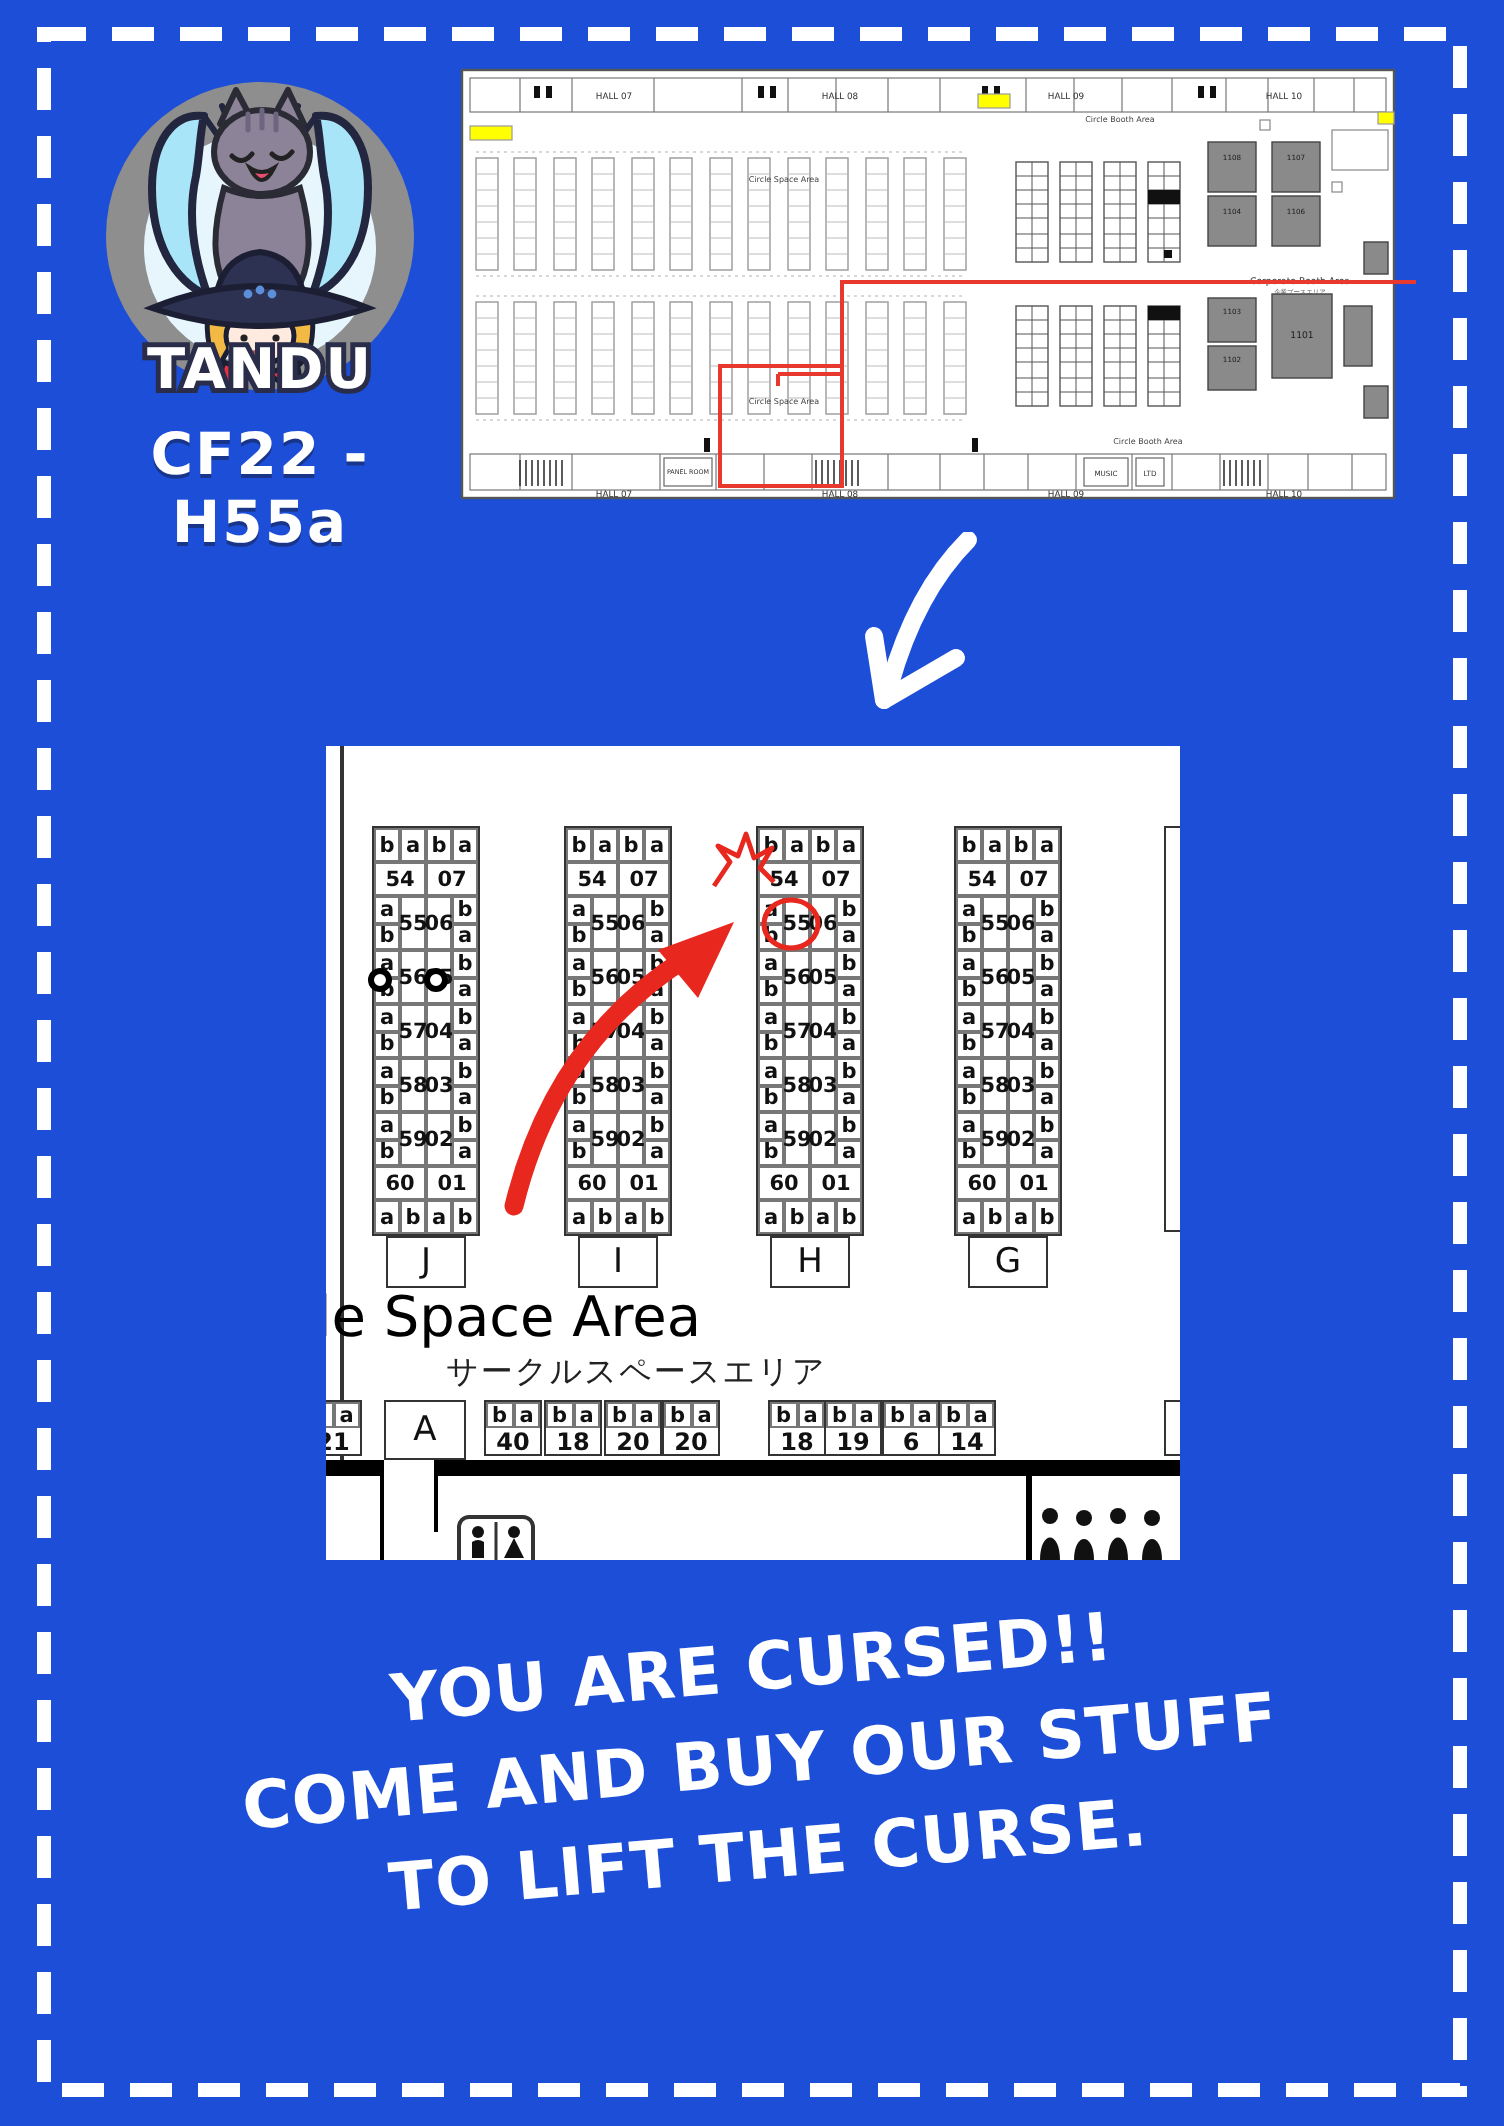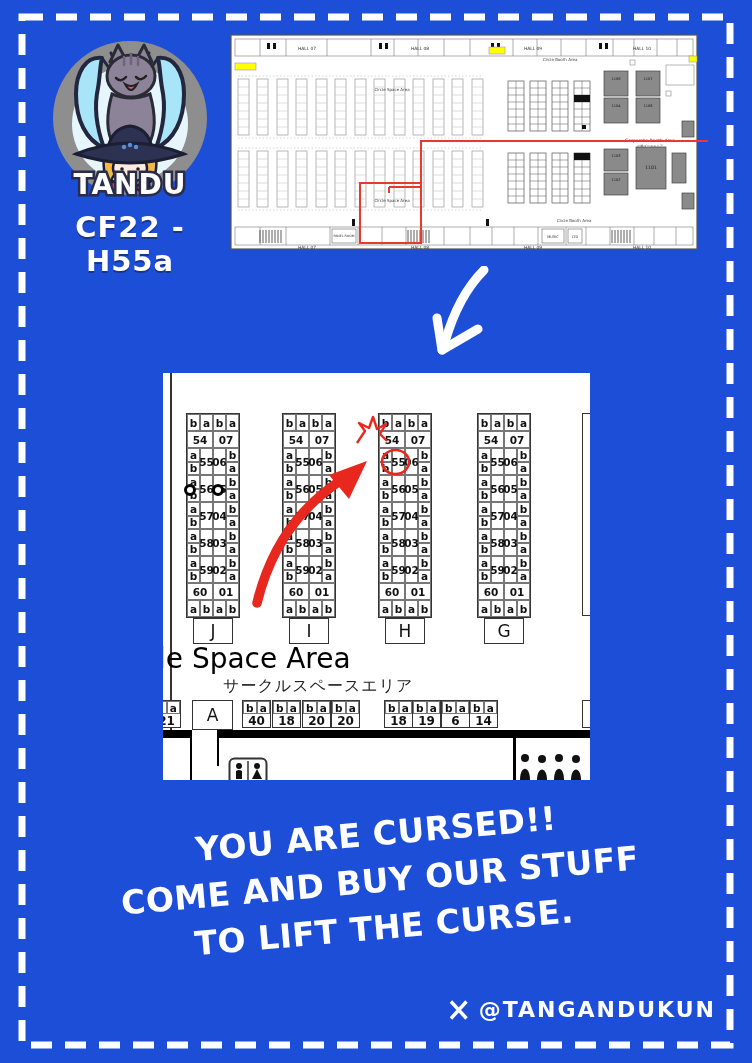--- a/index.html
+++ b/index.html
@@ -626,20 +626,14 @@
     <div class="dot" style="left:21px;top:111px"></div>
     <div class="dot" style="left:49px;top:111px"></div>
   </div>
 
   <div class="caption">
     <div>YOU ARE CURSED!!</div>
     <div>COME AND BUY OUR STUFF</div>
     <div>TO LIFT THE CURSE.</div>
   </div>
 
-  <div class="footer">
-    <svg width="20" height="20" viewBox="0 0 20 20">
-      <path d="M2,1.5 L17.5,18.5 M17.5,1.5 L2,18.5" stroke="#fff" stroke-width="3.4"></path>
-    </svg>
-    <span>@TANGANDUKUN</span>
-  </div>
 
 </div>
 
 </body></html>

